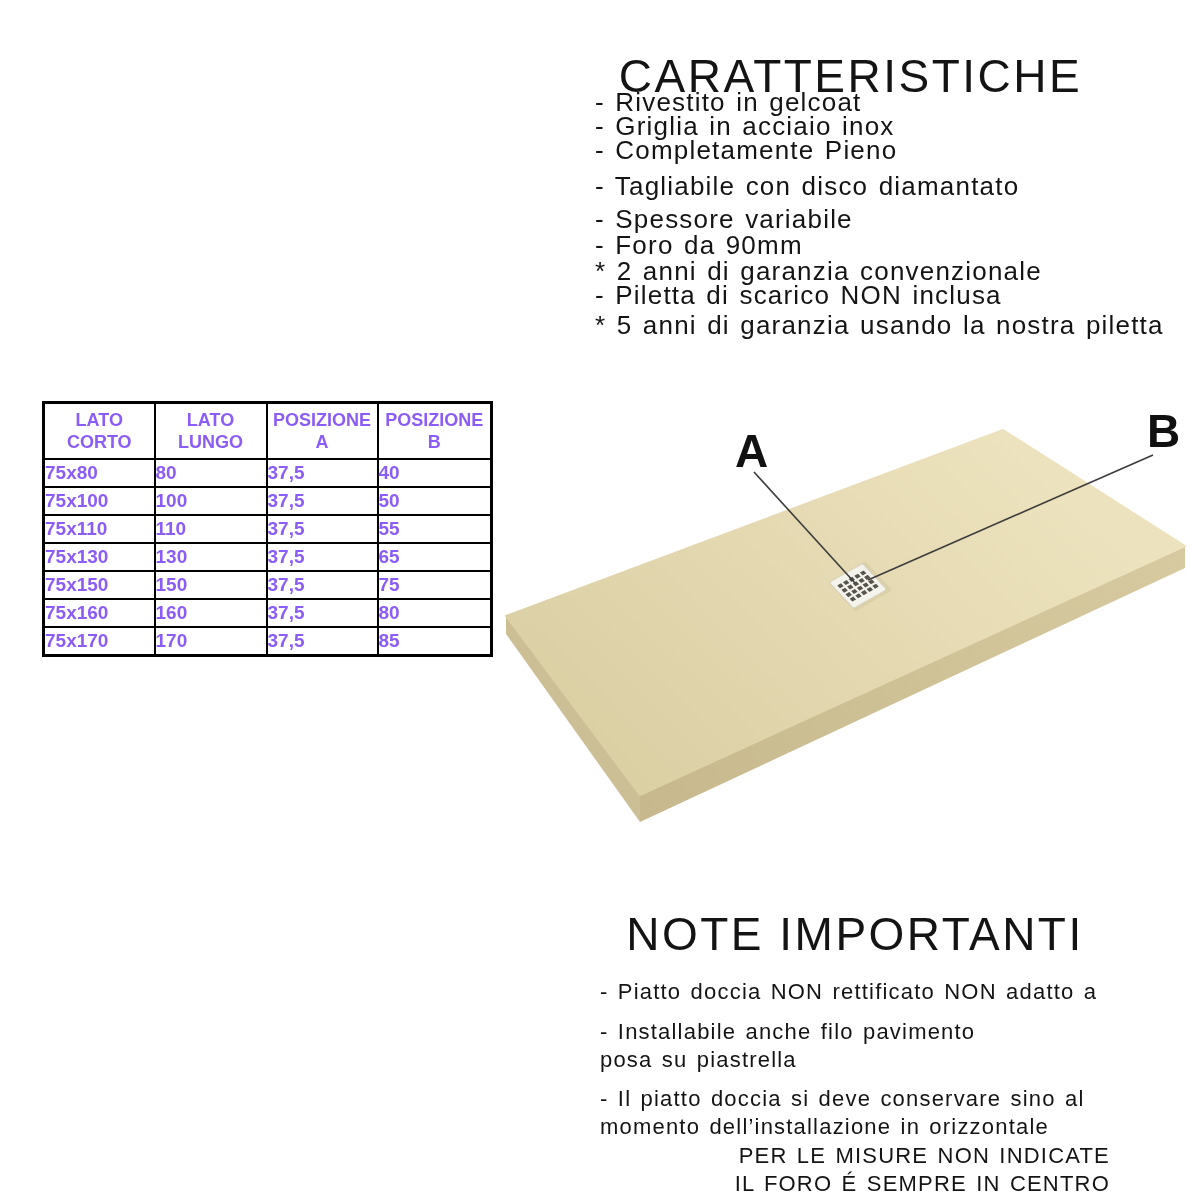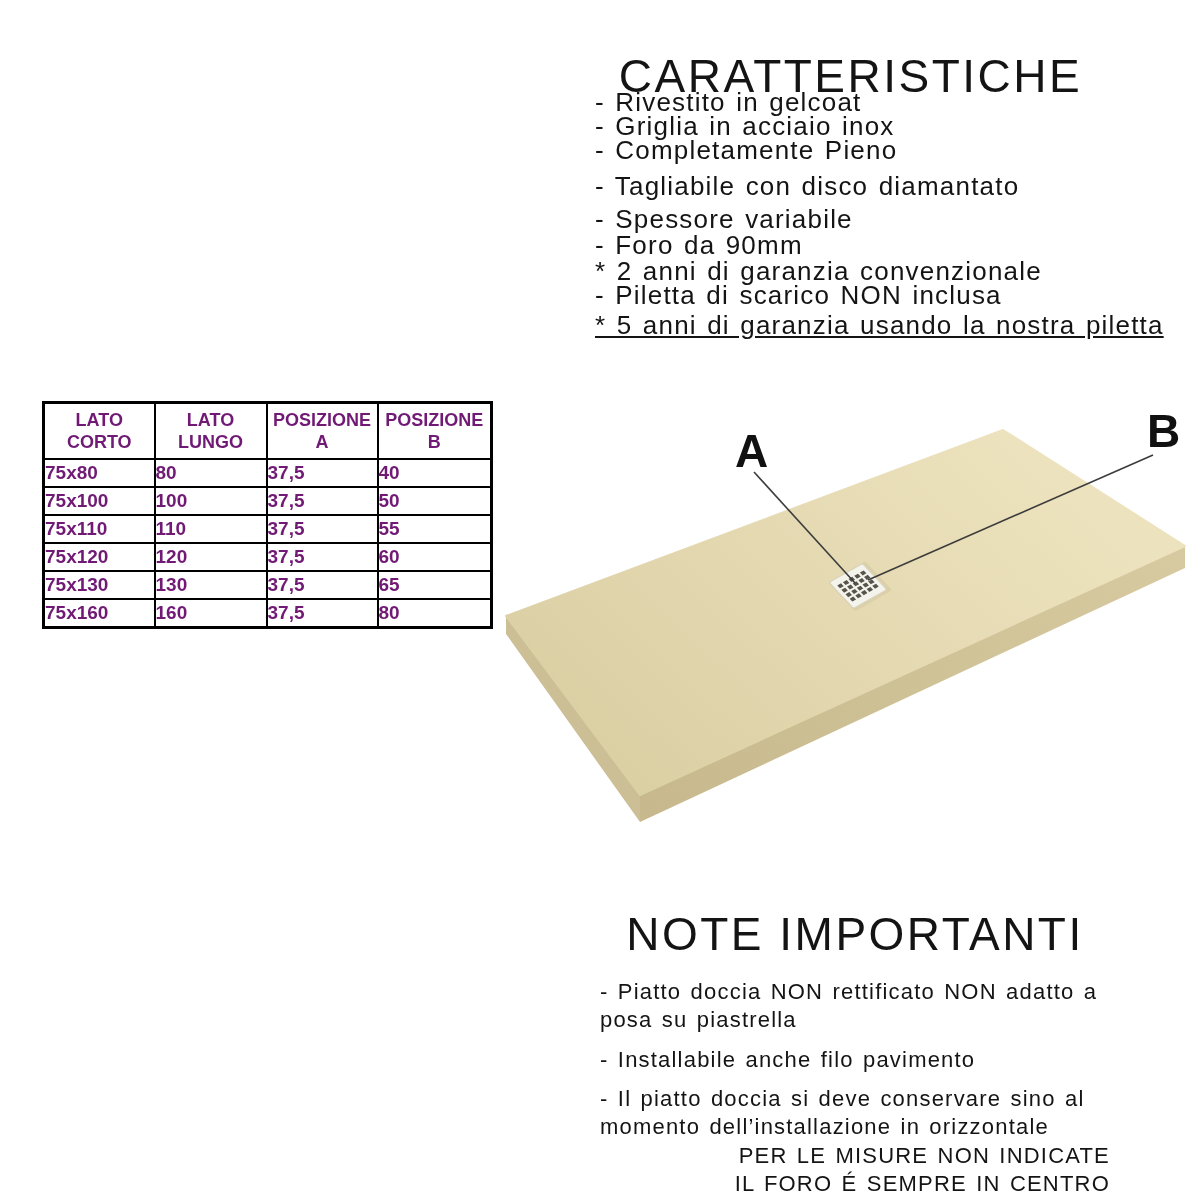--- a/index.html
+++ b/index.html
@@ -16,25 +16,25 @@
   .features-list{
     position:absolute;left:595px;top:90px;width:575px;
     font-size:26px;line-height:24px;letter-spacing:1.2px;word-spacing:2px;
   }
   .features-list .item{white-space:nowrap;}
   .features-list .item:first-child{margin-top:0;}
   .features-list .mt12{margin-top:12px;}
   .features-list .mt9{margin-top:9px;}
   .features-list .mt2{margin-top:2px;}
   .features-list .mt28{}
-  .features-list .mt6{margin-top:6px;text-decoration:underline;}
+  .features-list .mt6{margin-top:6px;}
   
   .size-table-wrap{position:absolute;left:42px;top:401px;}
   table.size-table{border-collapse:collapse;table-layout:fixed;background:#fff;border:3px solid #000;}
-  table.size-table th, table.size-table td{border:2px solid #000;padding:0;vertical-align:middle;color:#701a75;}
+  table.size-table th, table.size-table td{border:2px solid #000;padding:0;vertical-align:middle;color:#8b5cf6;}
   table.size-table th{height:54px;font-size:18px;font-weight:700;line-height:22px;}
   table.size-table td{height:26px;font-size:19px;font-weight:700;}
   
   .notes-title{
     position:absolute;left:600px;top:892px;width:510px;
     font-size:46px;line-height:50px;font-weight:400;letter-spacing:2.5px;
     text-align:center;white-space:nowrap;margin-top:17px;
   }
   .notes-list{
     position:absolute;left:600px;top:978px;width:575px;
@@ -111,36 +111,42 @@
             <td>37,5</td>
             <td>50</td>
           </tr>
           <tr>
             <td>75x110</td>
             <td>110</td>
             <td>37,5</td>
             <td>55</td>
           </tr>
           <tr>
-            <td>75x120</td>
-            <td>120</td>
-            <td>37,5</td>
-            <td>60</td>
-          </tr>
-          <tr>
             <td>75x130</td>
             <td>130</td>
             <td>37,5</td>
             <td>65</td>
           </tr>
           <tr>
+            <td>75x150</td>
+            <td>150</td>
+            <td>37,5</td>
+            <td>75</td>
+          </tr>
+          <tr>
             <td>75x160</td>
             <td>160</td>
             <td>37,5</td>
             <td>80</td>
+          </tr>
+          <tr>
+            <td>75x170</td>
+            <td>170</td>
+            <td>37,5</td>
+            <td>85</td>
           </tr>
         </tbody>
     </table>
   </div>
 
   <svg class="tray-svg" width="1200" height="1200" viewBox="0 0 1200 1200">
     <defs>
       <linearGradient id="g-top" gradientUnits="userSpaceOnUse" x1="1003" y1="430" x2="648" y2="800">
         <stop offset="0" stop-color="#ece2bd"></stop>
         <stop offset="1" stop-color="#dbcfa4"></stop>
@@ -185,22 +191,22 @@
     <line x1="754" y1="472" x2="855" y2="583" stroke-width="1.6" stroke="#3c3c3c"></line>
     <line x1="1153" y1="455" x2="868" y2="580" stroke-width="1.6" stroke="#3c3c3c"></line>
 
     <text class="drain-label" x="735" y="467">A</text>
     <text class="drain-label" x="1147" y="447">B</text>
   </svg>
 
   <h2 class="notes-title">NOTE IMPORTANTI</h2>
   <div class="notes-list">
     <div class="line">- Piatto doccia NON rettificato NON adatto a</div>
+    <div class="line mt12">- Installabile anche filo pavimento</div>
     <div class="line">posa su piastrella</div>
-    <div class="line mt12">- Installabile anche filo pavimento</div>
     <div class="line mt11">- Il piatto doccia si deve conservare sino al</div>
     <div class="line">momento dell’installazione in orizzontale</div>
   </div>
   <div class="notes-footer">
     <div>PER LE MISURE NON INDICATE</div>
     <div>IL FORO É SEMPRE IN CENTRO</div>
   </div>
 
 </div>
 

